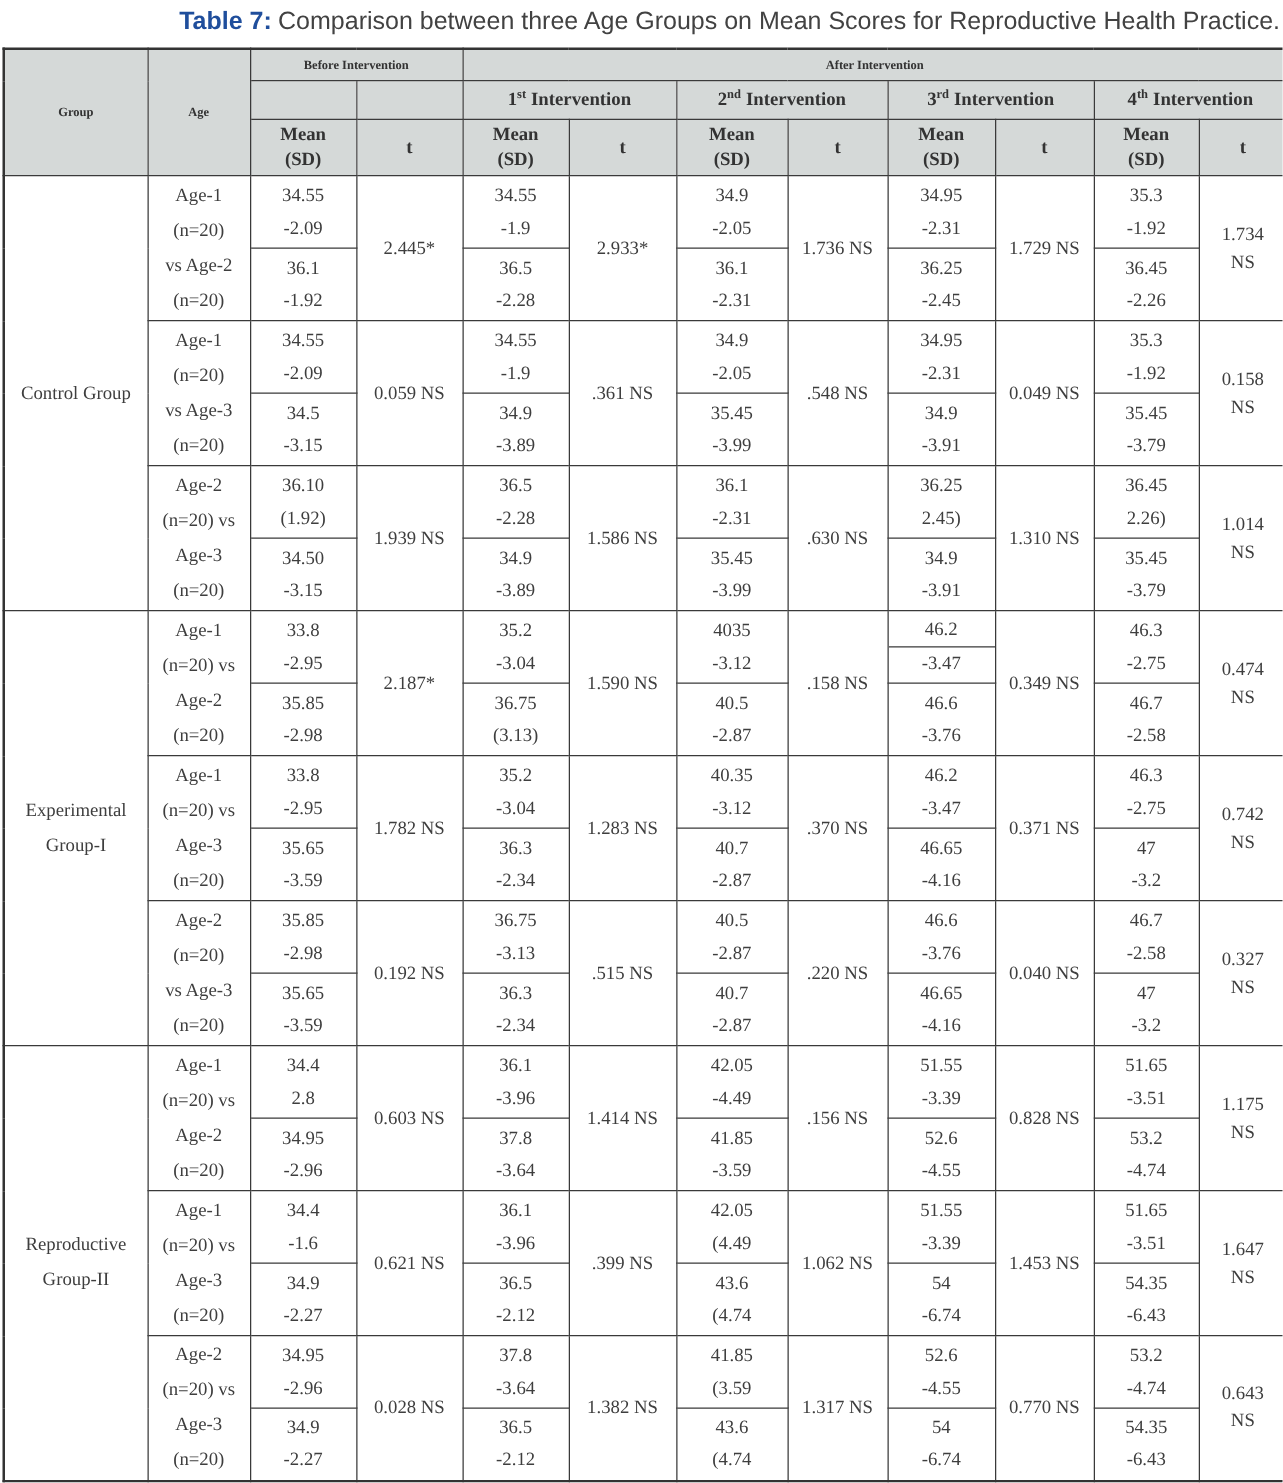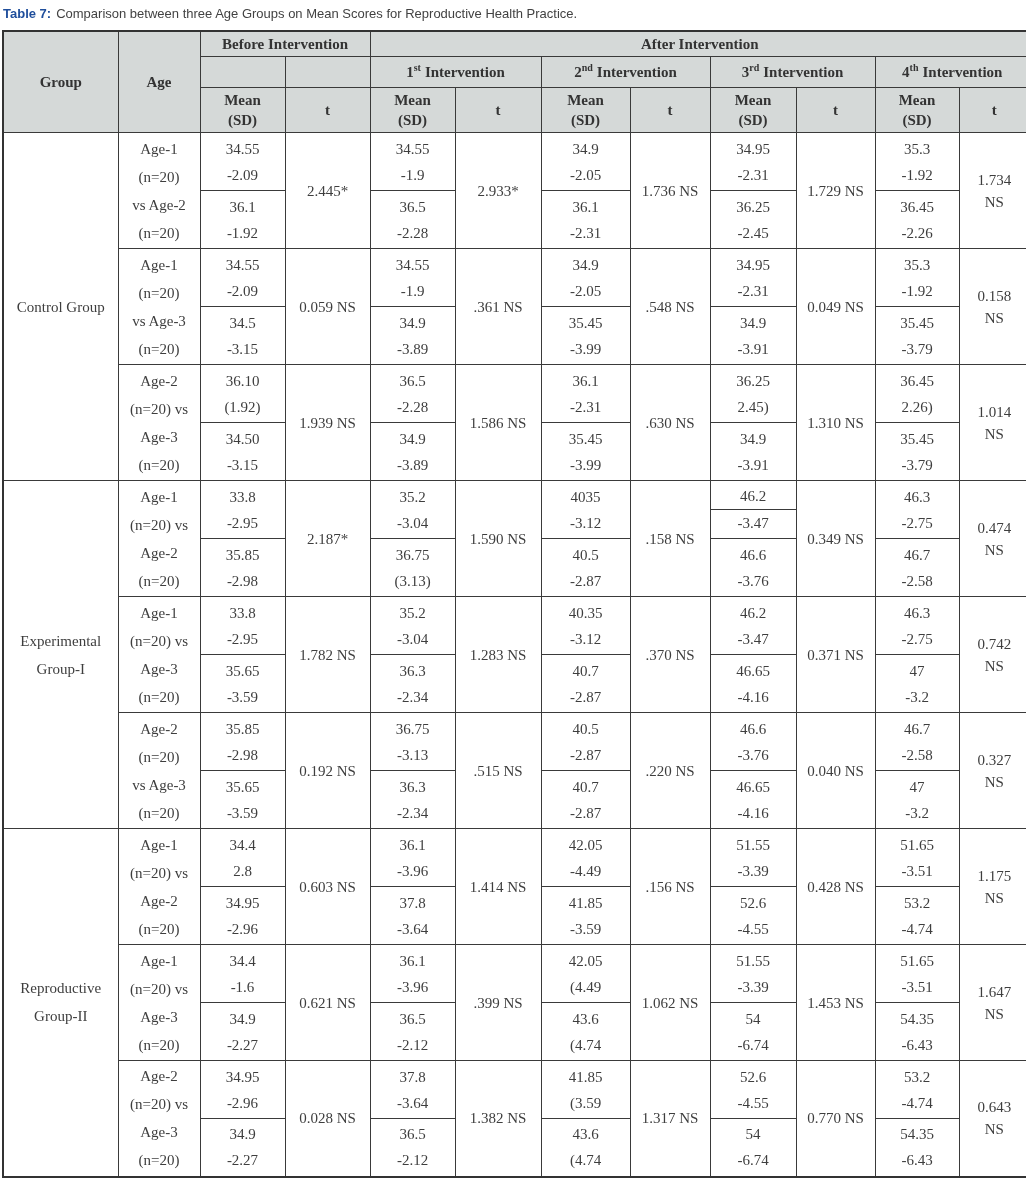--- a/index.html
+++ b/index.html
@@ -1,25 +1,25 @@
 <!DOCTYPE html>
 <html><head>
 <meta charset="utf-8">
 <style>
   html,body{margin:0;padding:0;background:#ffffff;}
   body{width:1026px;font-family:"Liberation Serif","DejaVu Serif",serif;color:#3e3e3e;}
-  .caption{font-family:"Liberation Sans","DejaVu Sans",sans-serif;font-size:13px;color:#424242;
-           padding:6px 2px 9px 3px;}
+  .caption{font-family:"Liberation Sans","DejaVu Sans",sans-serif;font-size:20px;color:#424242;
+           padding:6px 2px 9px 3px;text-align:right;}
   .caption-label{color:#1f4e9c;font-weight:bold;margin-right:5px;}
   table{border-collapse:collapse;table-layout:fixed;width:1022px;margin-left:2px;
         border:2px solid #333333;}
   th,td{border:1px solid #3a3a3a;text-align:center;vertical-align:middle;padding:0;
         font-size:15px;overflow:hidden;}
   thead th{background:#d5d9d8;font-weight:bold;color:#333333;}
-  .hr1 th{height:24px;font-size:15px;margin-left:28px;}
+  .hr1 th{height:24px;font-size:10px;margin-left:28px;}
   .hr2 th{height:30px;}
   .hr3 th{height:44px;}
   .mean-h div{line-height:20px;}
   sup{font-size:10px;line-height:0;}
   .w{margin-left:4px;text-align:center;}
   tbody tr{height:58px;}
   tbody td{background:#ffffff;}
   .group-cell div,.group-cell{line-height:28px;}
   .age-cell div{line-height:28px;}
   .mean-cell div{line-height:26px;}
@@ -445,21 +445,21 @@
         <td class="t-cell t1" rowspan="2">1.414 NS</td>
         <td class="mean-cell">
           <div class="mean">42.05</div>
           <div class="sd">-4.49</div>
         </td>
         <td class="t-cell t2" rowspan="2">.156 NS</td>
         <td class="mean-cell">
           <div class="mean">51.55</div>
           <div class="sd">-3.39</div>
         </td>
-        <td class="t-cell t3" rowspan="2">0.428 NS</td>
+        <td class="t-cell t3" rowspan="2">0.828 NS</td>
         <td class="mean-cell">
           <div class="mean">51.65</div>
           <div class="sd">-3.51</div>
         </td>
         <td class="t-cell t4" rowspan="2">1.175 NS</td>
       </tr>
       <tr>
         <td class="mean-cell">
           <div class="mean">34.95</div>
           <div class="sd">-2.96</div>

